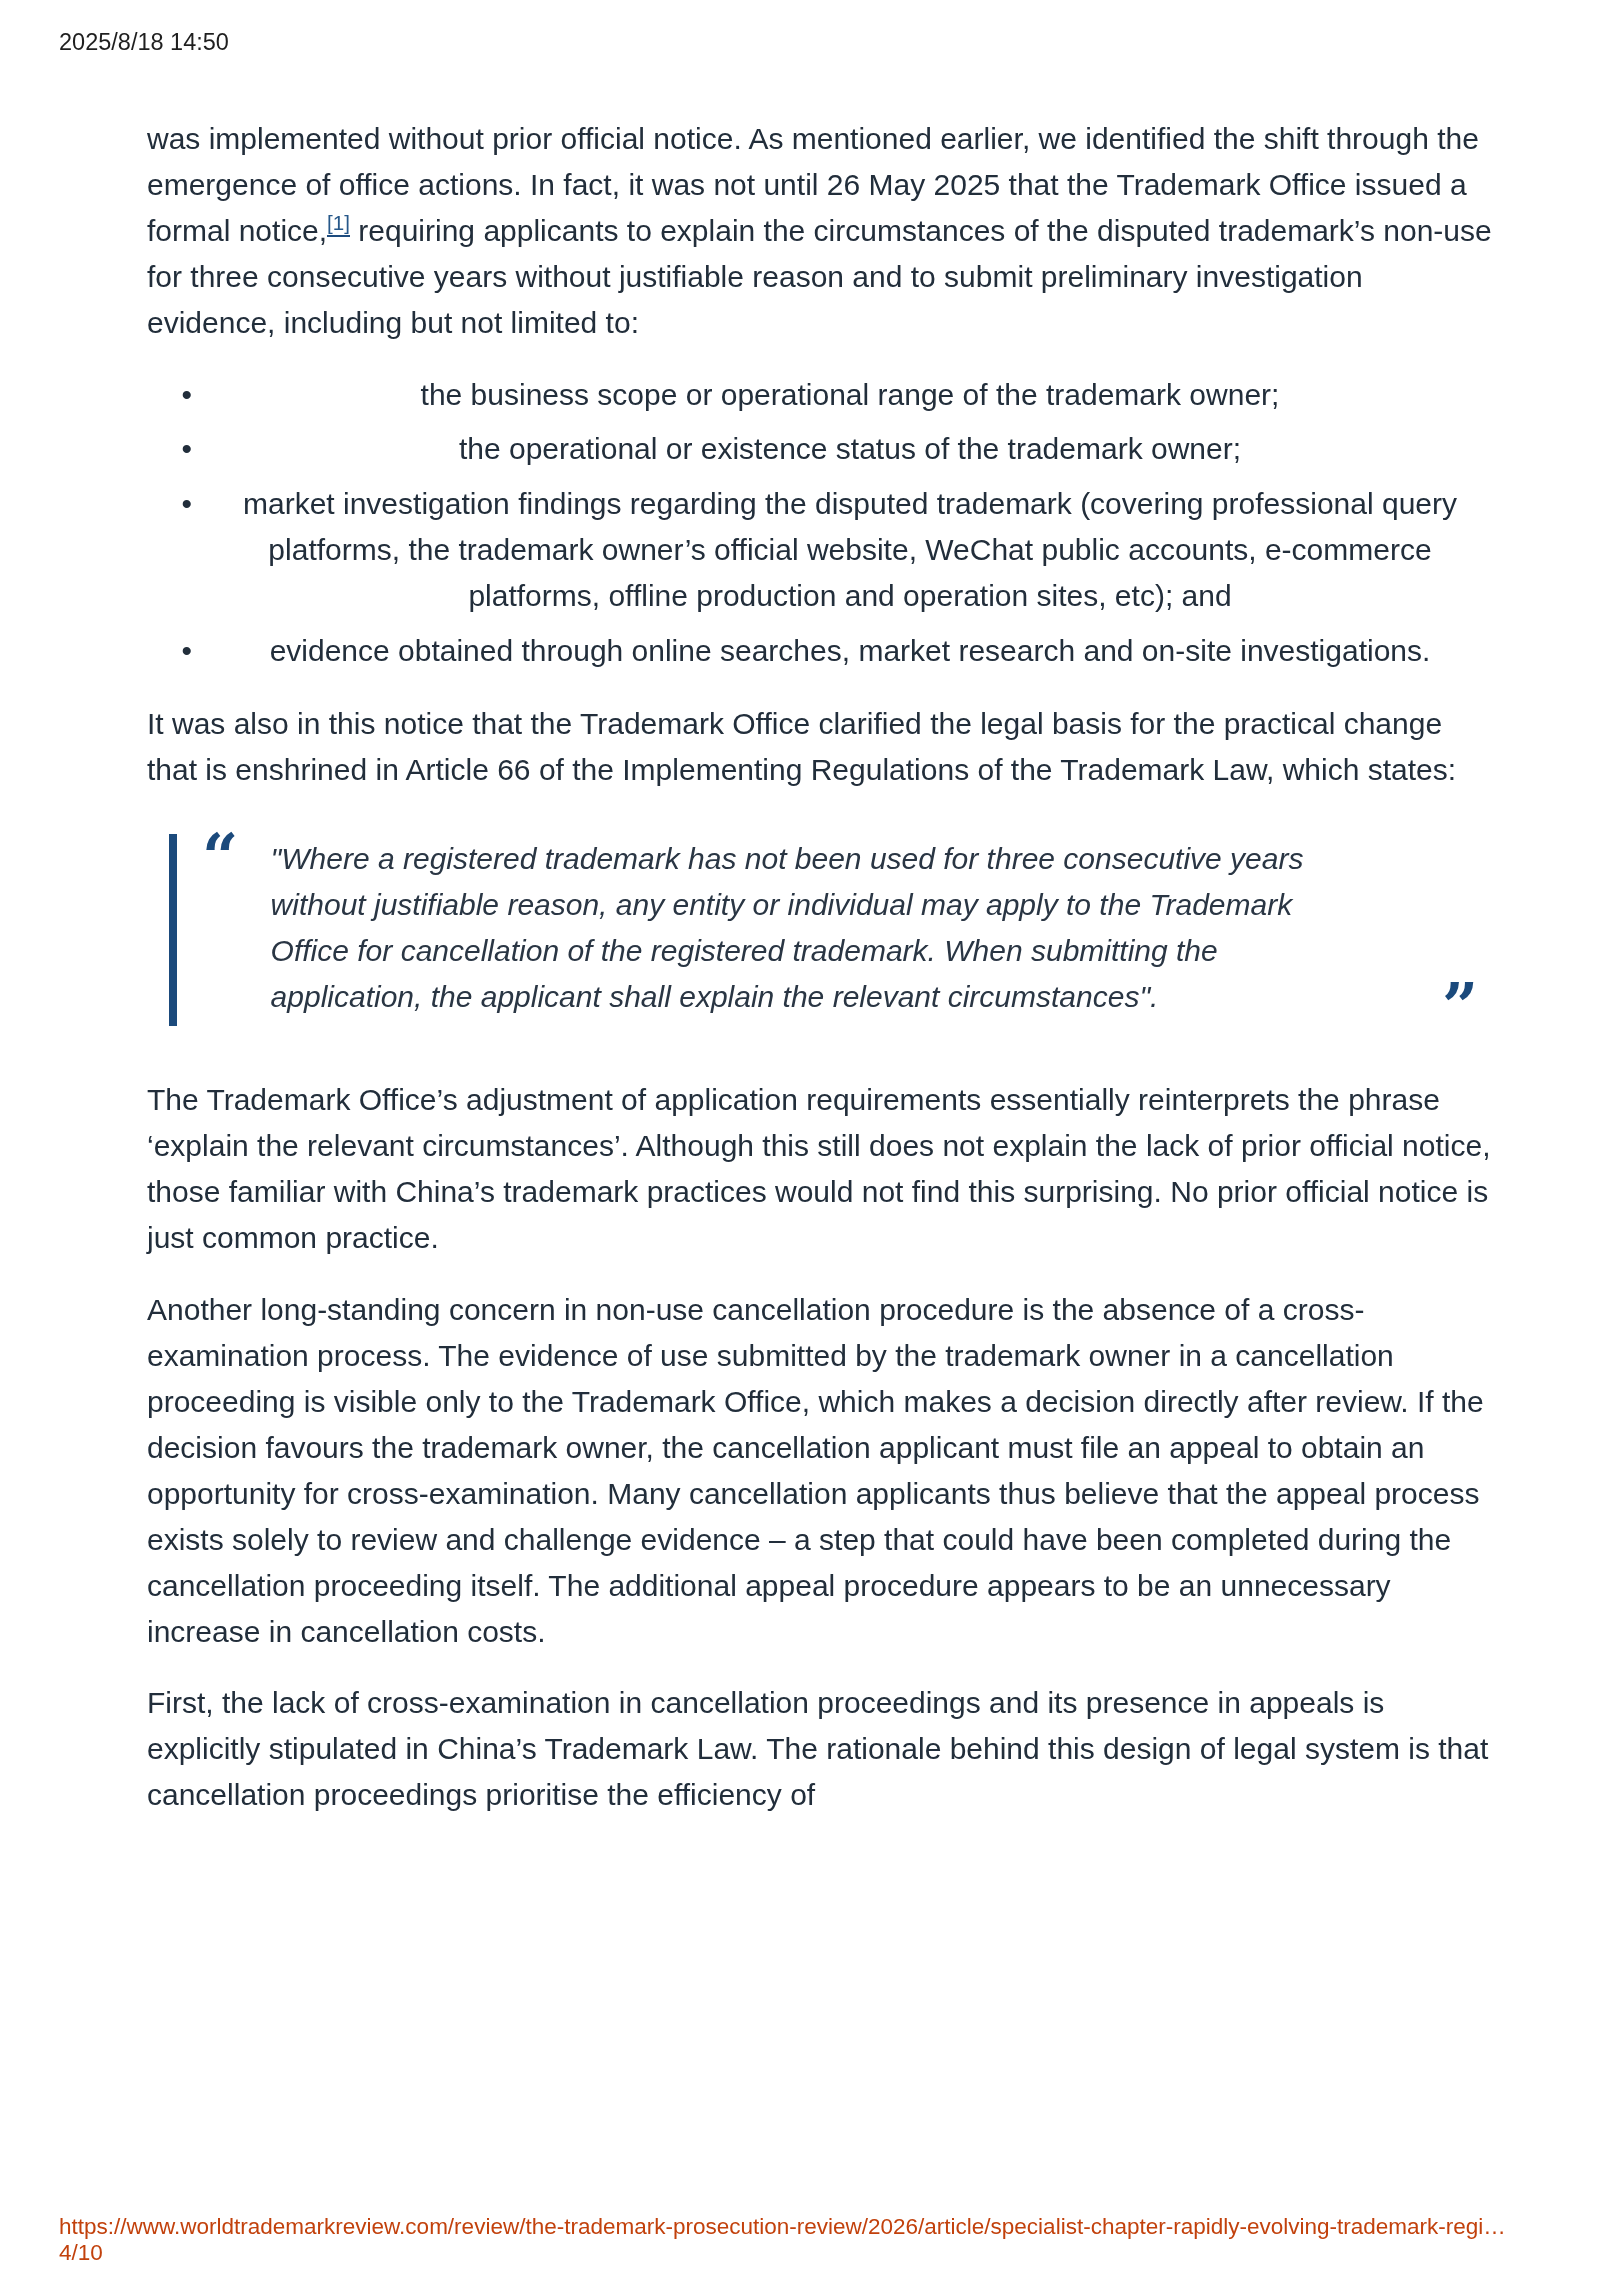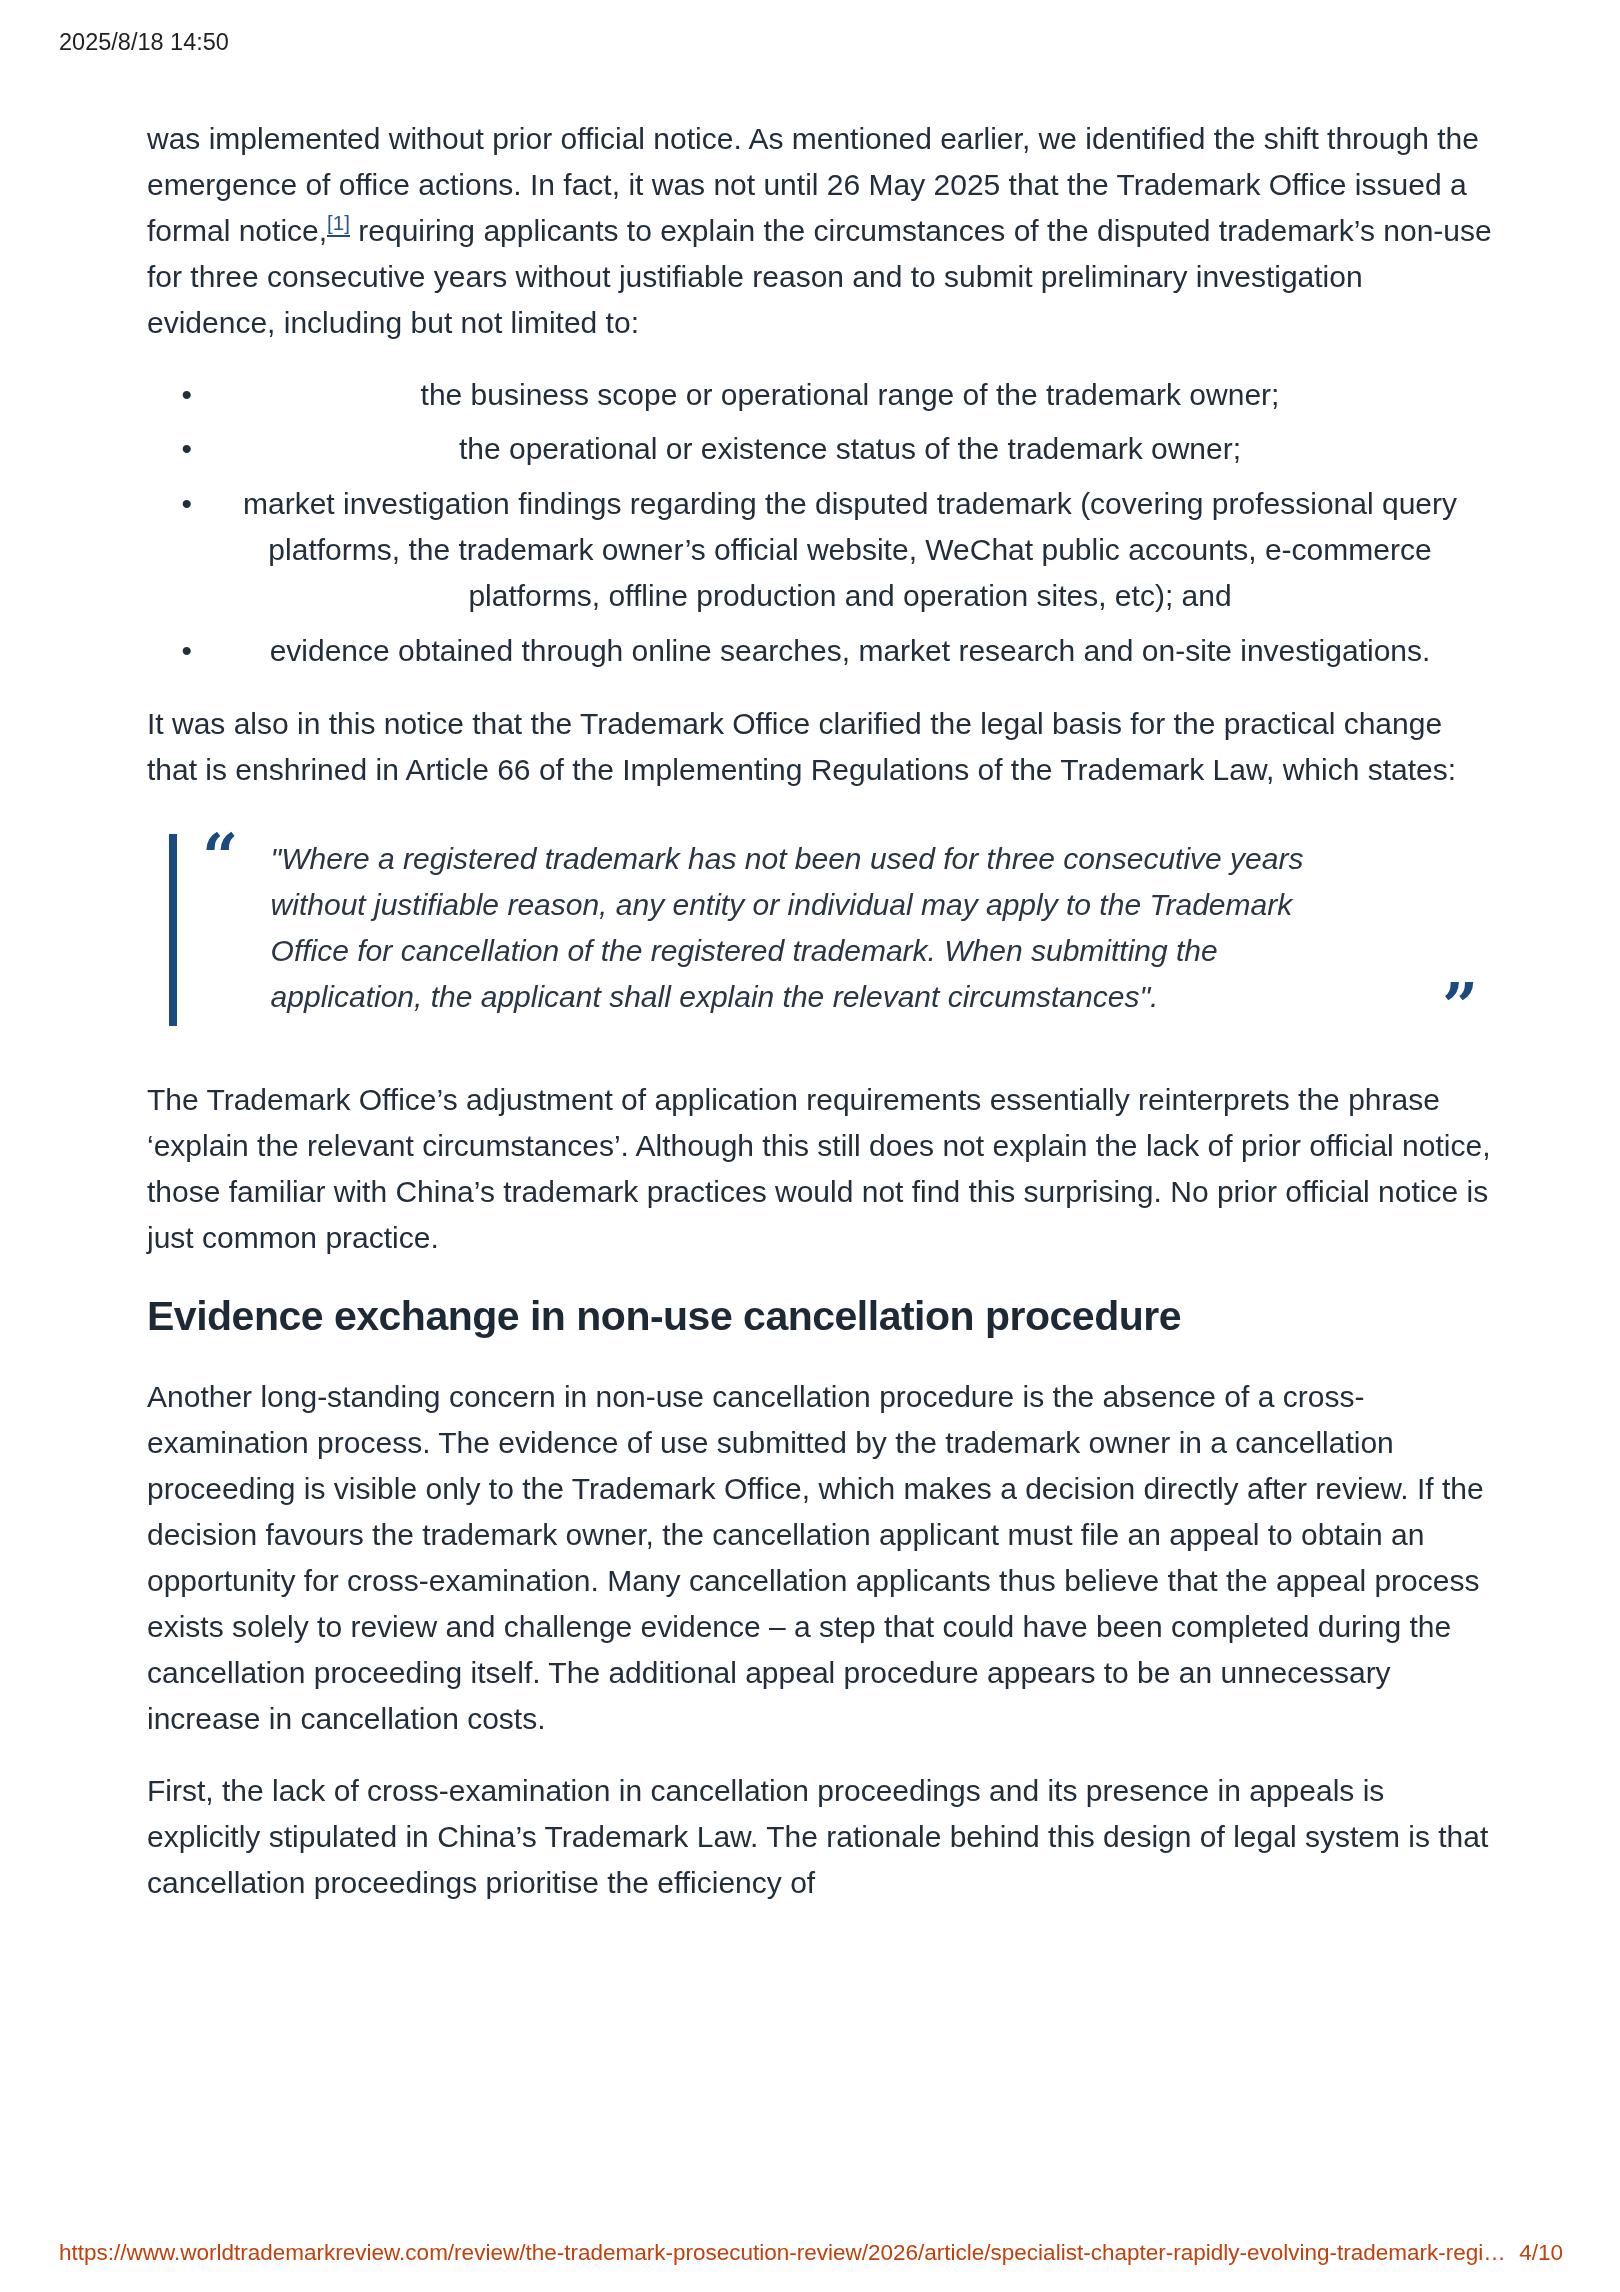--- a/index.html
+++ b/index.html
@@ -1,15 +1,15 @@
 <!DOCTYPE html>
 <html><head>
 <meta charset="utf-8">
 <style>
-  * { margin: 0; padding: 0; box-sizing: border-box; }
+  * { margin: 0; padding: 0; box-sizing: border-box; flex-direction: column; }
   html, body { background: #ffffff; }
   body {
     width: 1620px; height: 2293px;
     position: relative;
     font-family: "Liberation Sans", sans-serif;
     color: #222e3b;
     overflow: hidden;
   }
   .print-header {
     position: absolute; top: 29px; left: 59px; right: 57px;
@@ -81,21 +81,20 @@
   <p>It was also in this notice that the Trademark Office clarified the legal basis for the practical change that is enshrined in Article 66 of the Implementing Regulations of the Trademark Law, which states:</p>
 
   <blockquote class="pullquote">
     <span class="quote-mark quote-open">“</span>
     <span>"Where a registered trademark has not been used for three consecutive years without justifiable reason, any entity or individual may apply to the Trademark Office for cancellation of the registered trademark. When submitting the application, the applicant shall explain the relevant circumstances".</span>
     <span class="quote-mark quote-close">”</span>
   </blockquote>
 
   <p>The Trademark Office’s adjustment of application requirements essentially reinterprets the phrase ‘explain the relevant circumstances’. Although this still does not explain the lack of prior official notice, those familiar with China’s trademark practices would not find this surprising. No prior official notice is just common practice.</p>
 
-  <h2 class="section-heading">Evidence exchange in non-use cancellation procedure</h2>
 
   <p>Another long-standing concern in non-use cancellation procedure is the absence of a cross-examination process. The evidence of use submitted by the trademark owner in a cancellation proceeding is visible only to the Trademark Office, which makes a decision directly after review. If the decision favours the trademark owner, the cancellation applicant must file an appeal to obtain an opportunity for cross-examination. Many cancellation applicants thus believe that the appeal process exists solely to review and challenge evidence – a step that could have been completed during the cancellation proceeding itself. The additional appeal procedure appears to be an unnecessary increase in cancellation costs.</p>
 
   <p>First, the lack of cross-examination in cancellation proceedings and its presence in appeals is explicitly stipulated in China’s Trademark Law. The rationale behind this design of legal system is that cancellation proceedings prioritise the efficiency of</p>
 
 </main>
 
 <footer class="print-footer">
   <span>https://www.worldtrademarkreview.com/review/the-trademark-prosecution-review/2026/article/specialist-chapter-rapidly-evolving-trademark-regi…</span>
   <span>4/10</span>

